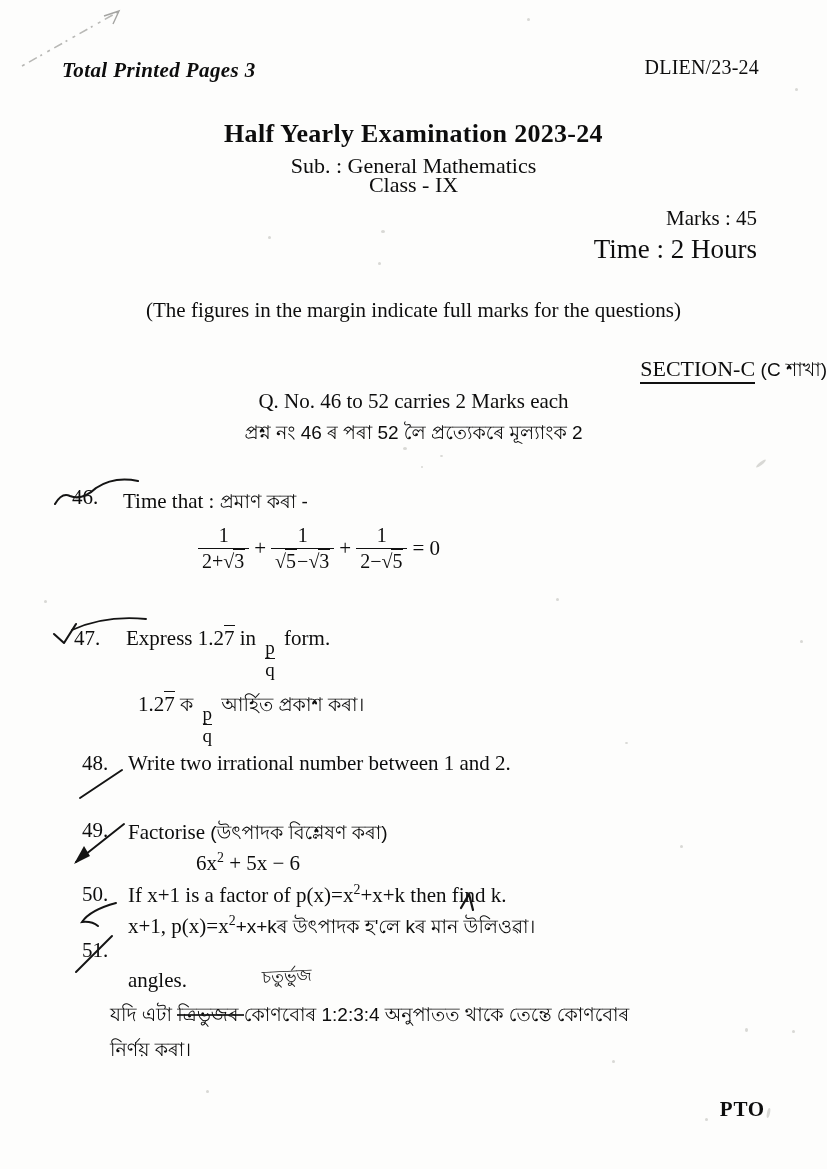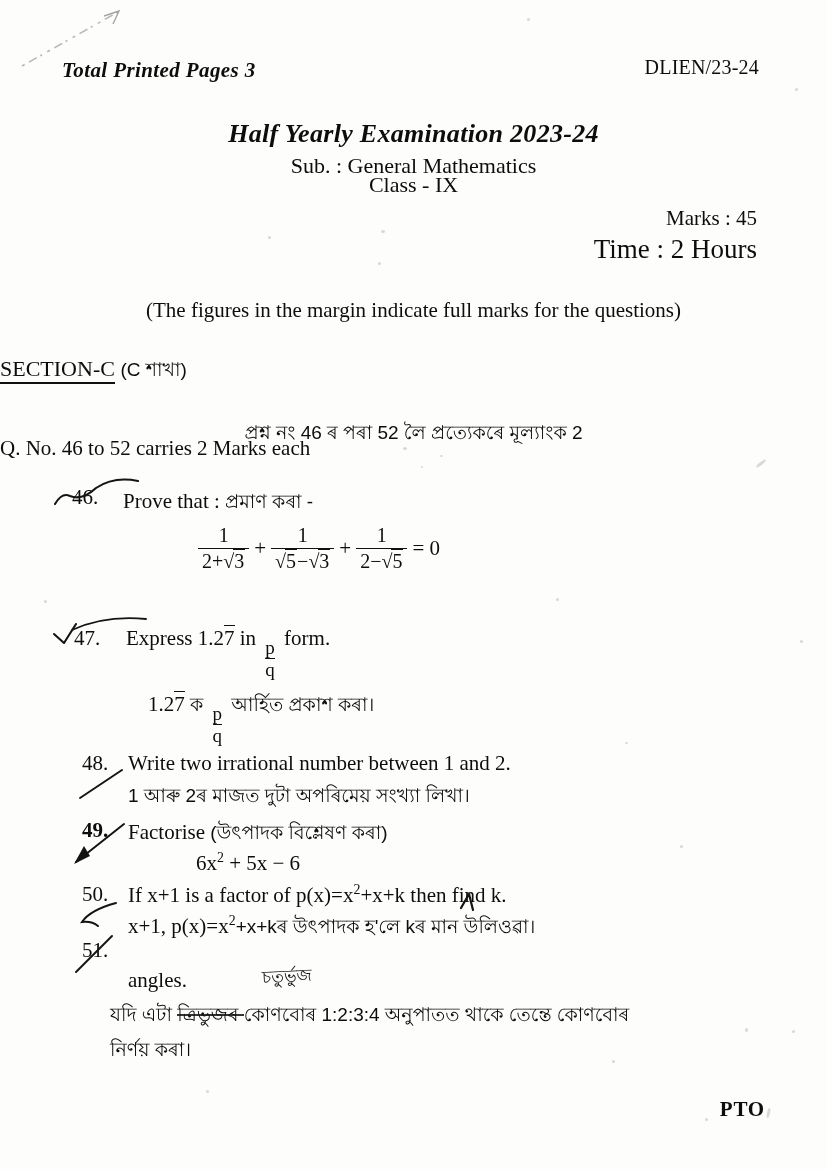--- a/index.html
+++ b/index.html
@@ -53,21 +53,20 @@
     letter-spacing: .2px;
   }
   .title {
     left: 0;
     right: 0;
     top: 119px;
     text-align: center;
     font-weight: bold;
     font-size: 26px;
     letter-spacing: .3px;
-    font-style: italic;
   }
   .subject {
     left: 0;
     right: 0;
     top: 153px;
     text-align: center;
     font-size: 22px;
   }
   .classline {
     left: 0;
@@ -90,34 +89,34 @@
     left: 0;
     right: 0;
     top: 298px;
     text-align: center;
     font-size: 21px;
   }
   .section {
     left: 0;
     right: 0;
     top: 355px;
-    text-align: left;
+    text-align: right;
     font-size: 22px;
   }
   .section u {
     text-decoration: none;
     border-bottom: 2px solid #111;
     padding-bottom: 1px;
   }
   .qrange-en {
     left: 0;
     right: 0;
     top: 389px;
-    font-size: 21px;
-    margin-top: 47px;
+    text-align: center;
+    font-size: 21px;
   }
   .qrange-as {
     left: 0;
     right: 0;
     top: 418px;
     text-align: center;
     font-size: 21px;
   }
   .qnum {
     position: absolute;
@@ -240,21 +239,21 @@
 
   <div class="row section">
     <u>SECTION-C</u>
     <span class="as">(C শাখা)</span>
   </div>
   <div class="row qrange-en">Q. No. 46 to 52 carries 2 Marks each</div>
   <div class="row qrange-as as">প্ৰশ্ন নং 46 ৰ পৰা 52 লৈ প্ৰত্যেকৰে মূল্যাংক 2</div>
 
   <div class="qnum" style="left:72px; top:485px;">46.</div>
   <div class="qbody" style="left:123px; top:487px;">
-    <span>Prove that :</span>
+    <span>Time that :</span>
     <span class="as">প্ৰমাণ কৰা -</span>
   </div>
 
   <svg class="pen" style="left:52px; top:478px;" width="110" height="34" viewBox="0 0 110 34">
     <path d="M3 26 Q10 14 18 18 Q30 23 44 10 Q62 -2 86 3" stroke="#141414" stroke-width="2.1" fill="none" stroke-linecap="round"></path>
   </svg>
 
   <div class="expr">
     <span class="frac">
       <span class="num">1</span>
@@ -289,39 +288,38 @@
       <span class="den">q</span>
     </span>
     <span>form.</span>
   </div>
 
   <svg class="pen" style="left:50px; top:616px;" width="110" height="32" viewBox="0 0 110 32">
     <path d="M4 18 L14 27 L26 8" stroke="#141414" stroke-width="2.1" fill="none" stroke-linecap="round" stroke-linejoin="round"></path>
     <path d="M22 14 Q55 -1 96 3" stroke="#141414" stroke-width="1.9" fill="none" stroke-linecap="round"></path>
   </svg>
 
-  <div class="qbody" style="left:148px; top:690px;">
+  <div class="qbody" style="left:138px; top:690px;">
     <span><span>1.2</span><span class="repeat">7</span></span>
     <span class="as">ক</span>
     <span class="pq">
       <span class="num">p</span>
       <span class="den">q</span>
     </span>
     <span class="as">আৰ্হিত প্ৰকাশ কৰা।</span>
   </div>
 
   <div class="qnum" style="left:82px; top:751px;">48.</div>
   <div class="qbody" style="left:128px; top:751px;">Write two irrational number between 1 and 2.</div>
-  <div class="qbody as" style="left:128px; top:781px;">1 আৰু 2ৰ মাজত দুটা অপৰিমেয় সংখ্যা লিখা।</div>
 
   <svg class="pen" style="left:76px; top:768px;" width="56" height="34" viewBox="0 0 56 34">
     <path d="M4 30 L46 2" stroke="#141414" stroke-width="2" fill="none" stroke-linecap="round"></path>
   </svg>
 
-  <div class="qnum" style="left:82px; top:818px;font-weight:bold;">49.</div>
+  <div class="qnum" style="left:82px; top:818px;">49.</div>
   <div class="qbody" style="left:128px; top:818px;">
     <span>Factorise</span>
     <span class="as">(উৎপাদক বিশ্লেষণ কৰা)</span>
   </div>
   <div class="qbody" style="left:196px; top:850px;">
     <span>6x</span><sup class="pw">2</sup>
     <span>+ 5x − 6</span>
   </div>
 
   <svg class="pen" style="left:66px; top:820px;" width="68" height="50" viewBox="0 0 68 50">

